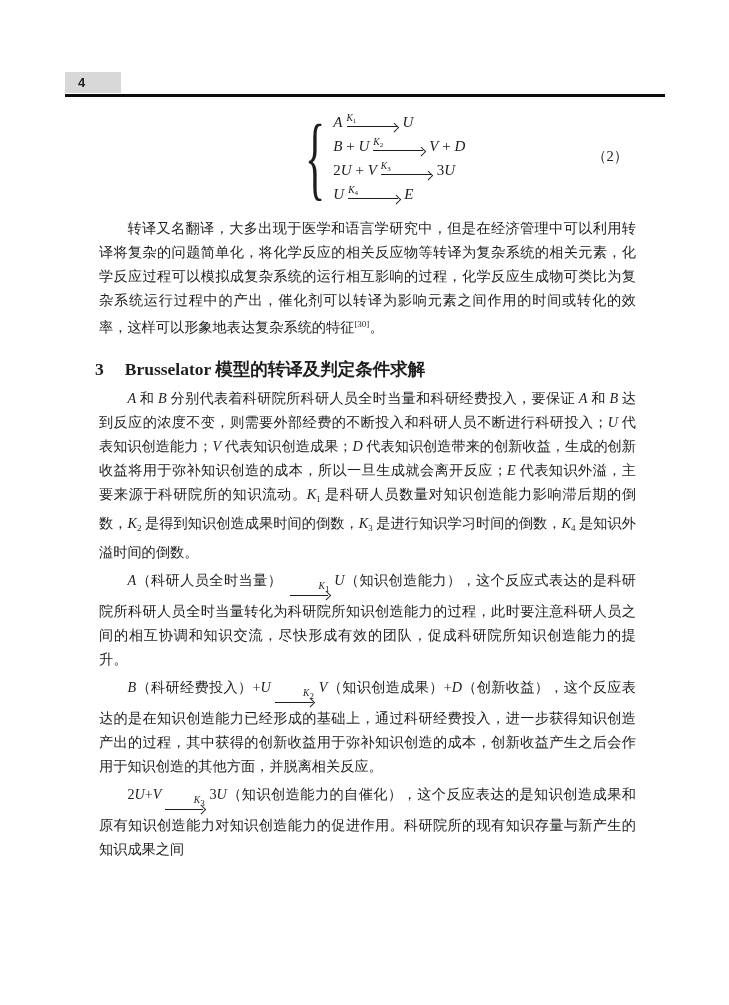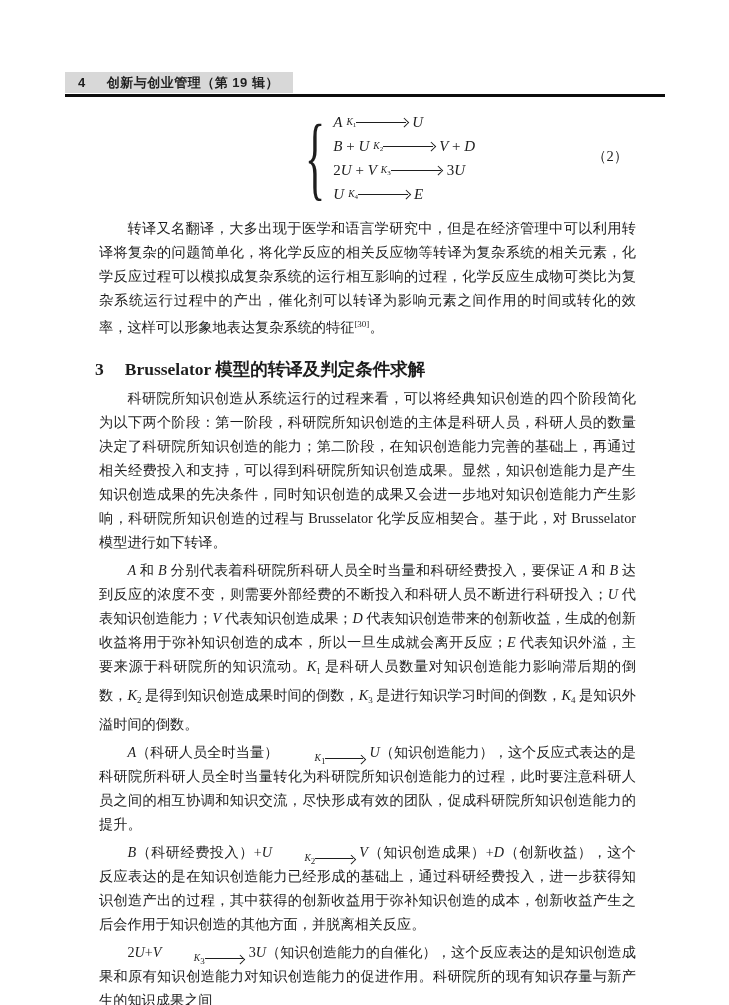--- a/index.html
+++ b/index.html
@@ -46,21 +46,21 @@
     transform:scale(.5,1.12);
     transform-origin:center;
     margin-right:-2px;
     color:var(--text);
   }
   .eq-rows{display:flex;flex-direction:column;}
   .eq-row{height:24px;display:flex;align-items:center;white-space:pre;}
   .eq-label{position:absolute;left:497px;top:37px;font-size:14.5px;}
   
   .rxn-arrow{
-    display:inline-flex;flex-direction:row;align-items:center;
+    display:inline-flex;flex-direction:column;align-items:flex-start;
     vertical-align:-4px;margin:0 4px;color:var(--text);
   }
   .k-label{font-size:9.5px;line-height:9px;height:9px;white-space:nowrap;}
   .k-label sub{font-size:7px;vertical-align:-2px;}
   .shaft{position:relative;width:40px;height:8px;}
   .eq-row .shaft{width:52px;}
   .shaft::before{
     content:"";position:absolute;left:0;right:2px;top:3.5px;height:1px;background:currentColor;
   }
   .shaft::after{
@@ -89,21 +89,20 @@
   .sh-title{margin-left:21px;}
 </style>
 </head>
 <body>
 
 <div class="page">
 
   <header class="page-header">
     <div class="header-bar">
       <span class="pg-num">4</span>
-      <span class="journal">创新与创业管理（第 19 辑）</span>
     </div>
     <div class="header-rule"></div>
   </header>
 
   <div class="content">
 
     <div class="equation-block">
       <span class="brace">{</span>
       <div class="eq-rows" id="eq-rows">
           <div class="eq-row"><i>A</i><span class="rxn-arrow"><span class="k-label"><i>K</i><sub>1</sub></span><span class="shaft"></span></span><i>U</i></div>
@@ -111,21 +110,20 @@
           <div class="eq-row">2<i>U</i> + <i>V</i><span class="rxn-arrow"><span class="k-label"><i>K</i><sub>3</sub></span><span class="shaft"></span></span>3<i>U</i></div>
           <div class="eq-row"><i>U</i><span class="rxn-arrow"><span class="k-label"><i>K</i><sub>4</sub></span><span class="shaft"></span></span><i>E</i></div>
         </div>
       <span class="eq-label">（2）</span>
     </div>
 
     <p class="body-par">转译又名翻译，大多出现于医学和语言学研究中，但是在经济管理中可以利用转译将复杂的问题简单化，将化学反应的相关反应物等转译为复杂系统的相关元素，化学反应过程可以模拟成复杂系统的运行相互影响的过程，化学反应生成物可类比为复杂系统运行过程中的产出，催化剂可以转译为影响元素之间作用的时间或转化的效率，这样可以形象地表达复杂系统的特征<sup>[30]</sup>。</p>
 
     <h2 class="section-heading"><span>3</span><span class="sh-title">Brusselator 模型的转译及判定条件求解</span></h2>
 
-    <p class="body-par">科研院所知识创造从系统运行的过程来看，可以将经典知识创造的四个阶段简化为以下两个阶段：第一阶段，科研院所知识创造的主体是科研人员，科研人员的数量决定了科研院所知识创造的能力；第二阶段，在知识创造能力完善的基础上，再通过相关经费投入和支持，可以得到科研院所知识创造成果。显然，知识创造能力是产生知识创造成果的先决条件，同时知识创造的成果又会进一步地对知识创造能力产生影响，科研院所知识创造的过程与 Brusselator 化学反应相契合。基于此，对 Brusselator 模型进行如下转译。</p>
     <p class="body-par"><i>A</i> 和 <i>B</i> 分别代表着科研院所科研人员全时当量和科研经费投入，要保证 <i>A</i> 和 <i>B</i> 达到反应的浓度不变，则需要外部经费的不断投入和科研人员不断进行科研投入；<i>U</i> 代表知识创造能力；<i>V</i> 代表知识创造成果；<i>D</i> 代表知识创造带来的创新收益，生成的创新收益将用于弥补知识创造的成本，所以一旦生成就会离开反应；<i>E</i> 代表知识外溢，主要来源于科研院所的知识流动。<i>K</i><sub>1</sub> 是科研人员数量对知识创造能力影响滞后期的倒数，<i>K</i><sub>2</sub> 是得到知识创造成果时间的倒数，<i>K</i><sub>3</sub> 是进行知识学习时间的倒数，<i>K</i><sub>4</sub> 是知识外溢时间的倒数。</p>
     <p class="body-par"><i>A</i>（科研人员全时当量） <span class="rxn-arrow">
           <span class="k-label"><i>K</i><sub>1</sub></span>
           <span class="shaft"></span>
         </span><i>U</i>（知识创造能力），这个反应式表达的是科研院所科研人员全时当量转化为科研院所知识创造能力的过程，此时要注意科研人员之间的相互协调和知识交流，尽快形成有效的团队，促成科研院所知识创造能力的提升。</p>
     <p class="body-par"><i>B</i>（科研经费投入）+<i>U</i><span class="rxn-arrow">
           <span class="k-label"><i>K</i><sub>2</sub></span>
           <span class="shaft"></span>
         </span><i>V</i>（知识创造成果）+<i>D</i>（创新收益），这个反应表达的是在知识创造能力已经形成的基础上，通过科研经费投入，进一步获得知识创造产出的过程，其中获得的创新收益用于弥补知识创造的成本，创新收益产生之后会作用于知识创造的其他方面，并脱离相关反应。</p>
     <p class="body-par">2<i>U</i>+<i>V</i><span class="rxn-arrow">

